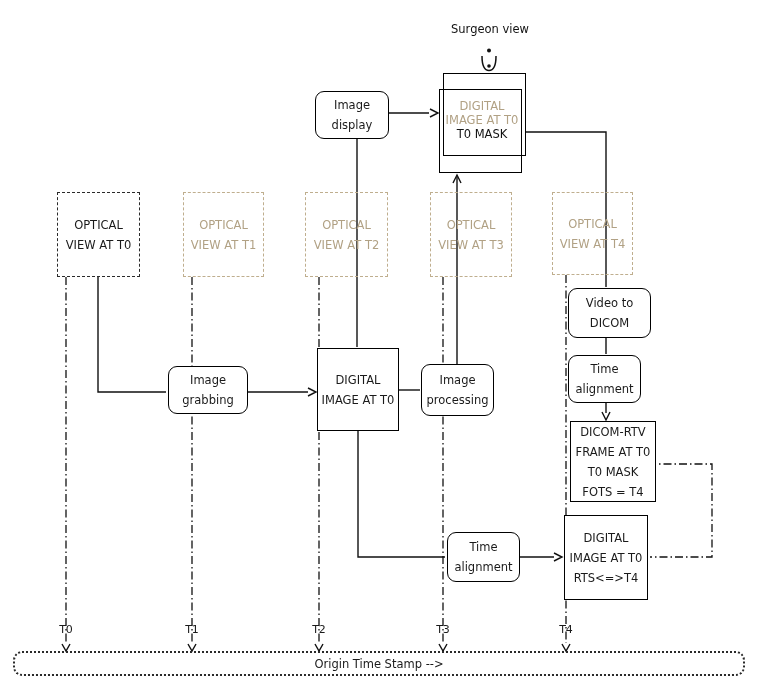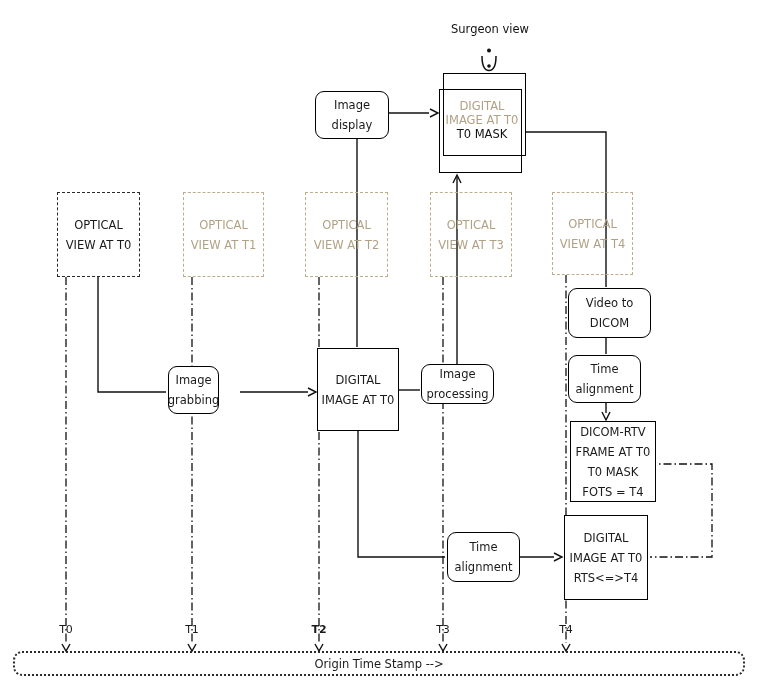--- a/index.html
+++ b/index.html
@@ -136,32 +136,32 @@
       <span>VIEW AT T3</span>
     </div>
   </div>
   <div class="node sq ghost" style="left:552px;top:192px;width:81px;height:83px;">
     <div>
       <span>OPTICAL</span><br>
       <span>VIEW AT T4</span>
     </div>
   </div>
 
-  <div class="node rbox" style="left:168px;top:366px;width:51px;height:48px;">
+  <div class="node rbox" style="left:168px;top:366px;width:80px;height:48px;">
     <span>Image grabbing</span>
   </div>
 
   <div class="node sq" style="left:317px;top:348px;width:82px;height:83px;">
     <div>
       <span>DIGITAL</span><br>
       <span>IMAGE AT T0</span>
     </div>
   </div>
 
-  <div class="node rbox" style="left:421px;top:364px;width:73px;height:40px;">
+  <div class="node rbox" style="left:421px;top:364px;width:73px;height:52px;">
     <span>Image processing</span>
   </div>
 
   <div class="node rbox" style="left:568px;top:288px;width:83px;height:50px;">
     <span>Video to DICOM</span>
   </div>
 
   <div class="node rbox" style="left:568px;top:355px;width:73px;height:48px;">
     <span>Time alignment</span>
   </div>
@@ -183,21 +183,21 @@
       <span>RTS&lt;=&gt;T4</span>
     </div>
   </div>
 
   <div class="node rbox" style="left:447px;top:532px;width:73px;height:50px;">
     <span>Time alignment</span>
   </div>
 
   <div class="ticklabel" style="left:52px;top:623px;">T0</div>
   <div class="ticklabel" style="left:178px;top:623px;">T1</div>
-  <div class="ticklabel" style="left:305px;top:623px;font-weight:bold;">T2</div>
+  <div class="ticklabel" style="left:305px;top:623px;">T2</div>
   <div class="ticklabel" style="left:429px;top:623px;">T3</div>
   <div class="ticklabel" style="left:552px;top:623px;">T4</div>
 
   <div id="origin-box">
     <span>Origin Time Stamp --&gt;</span>
   </div>
 
 </div>
 
 </body></html>

